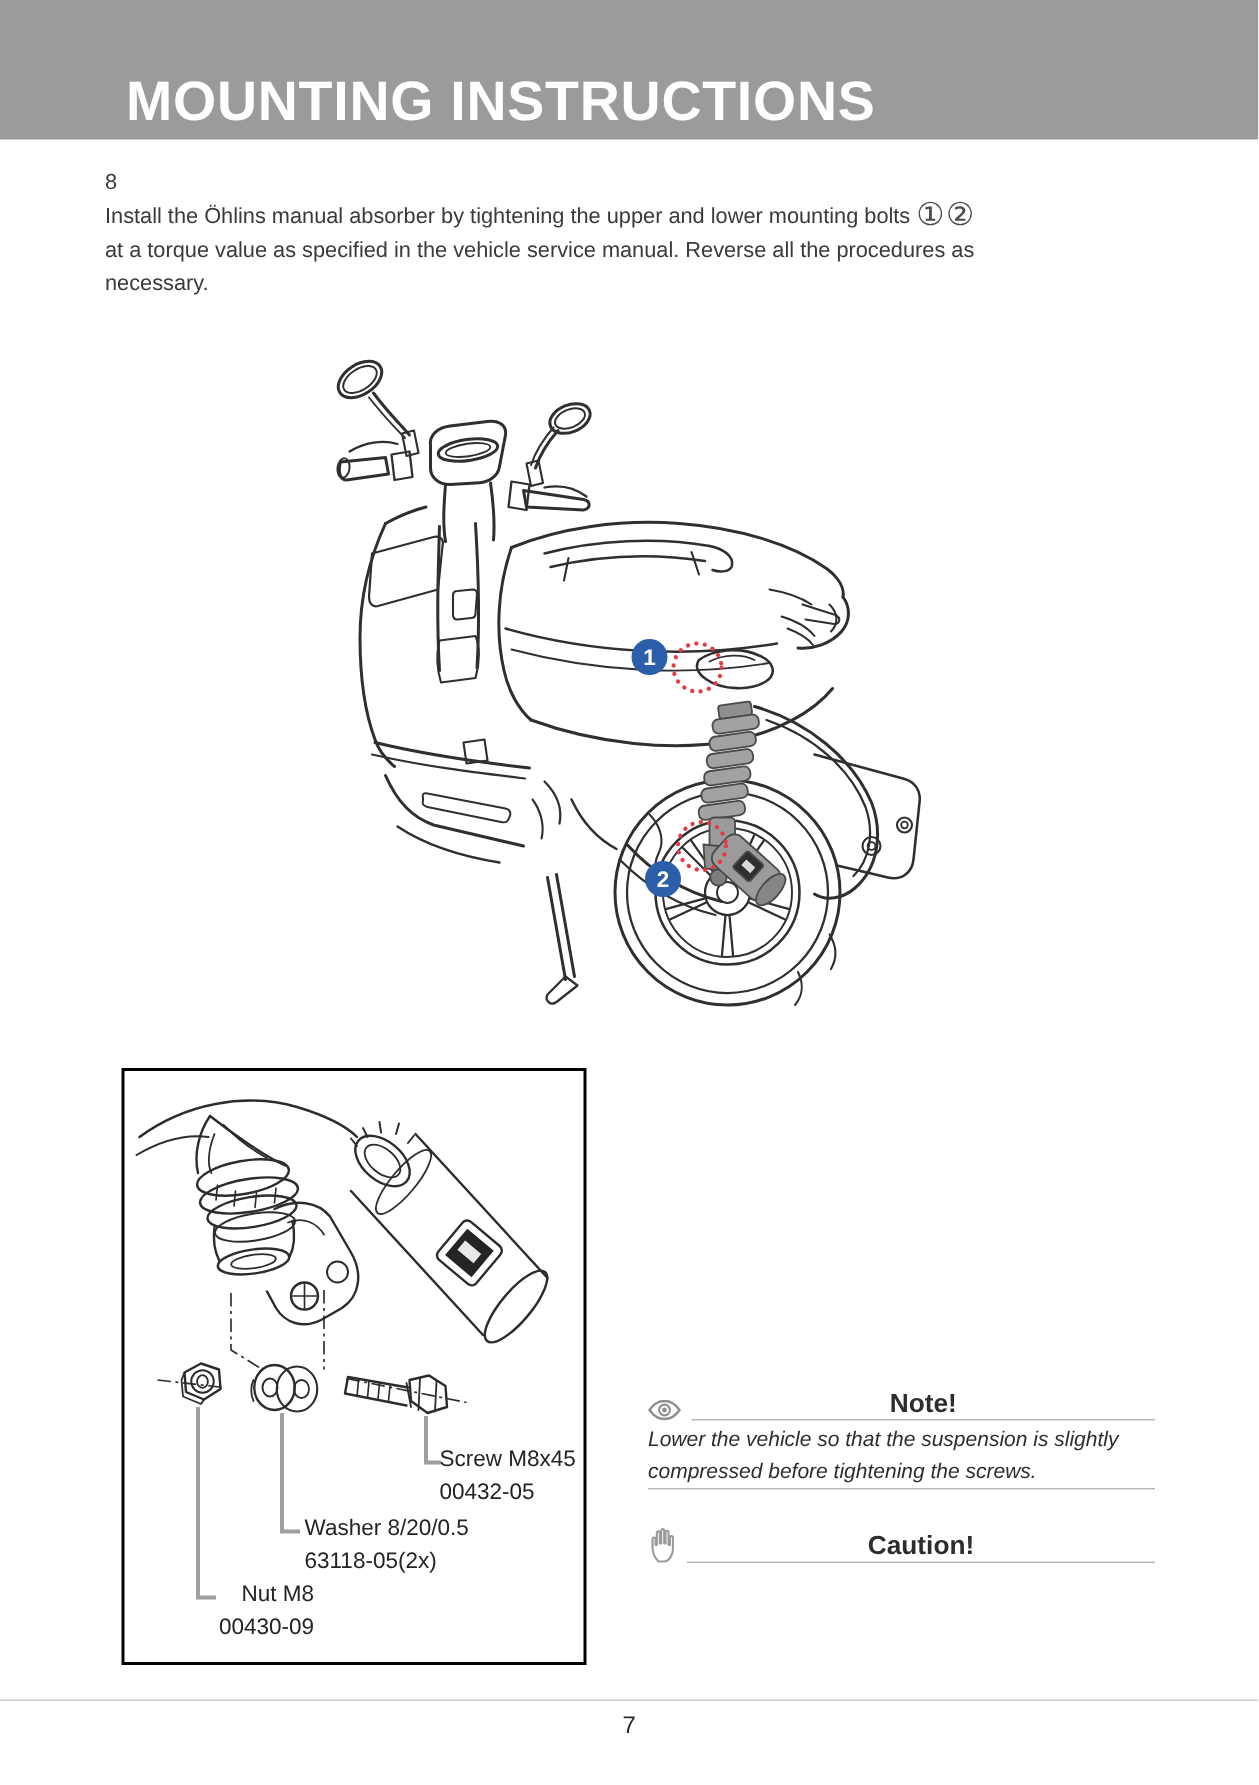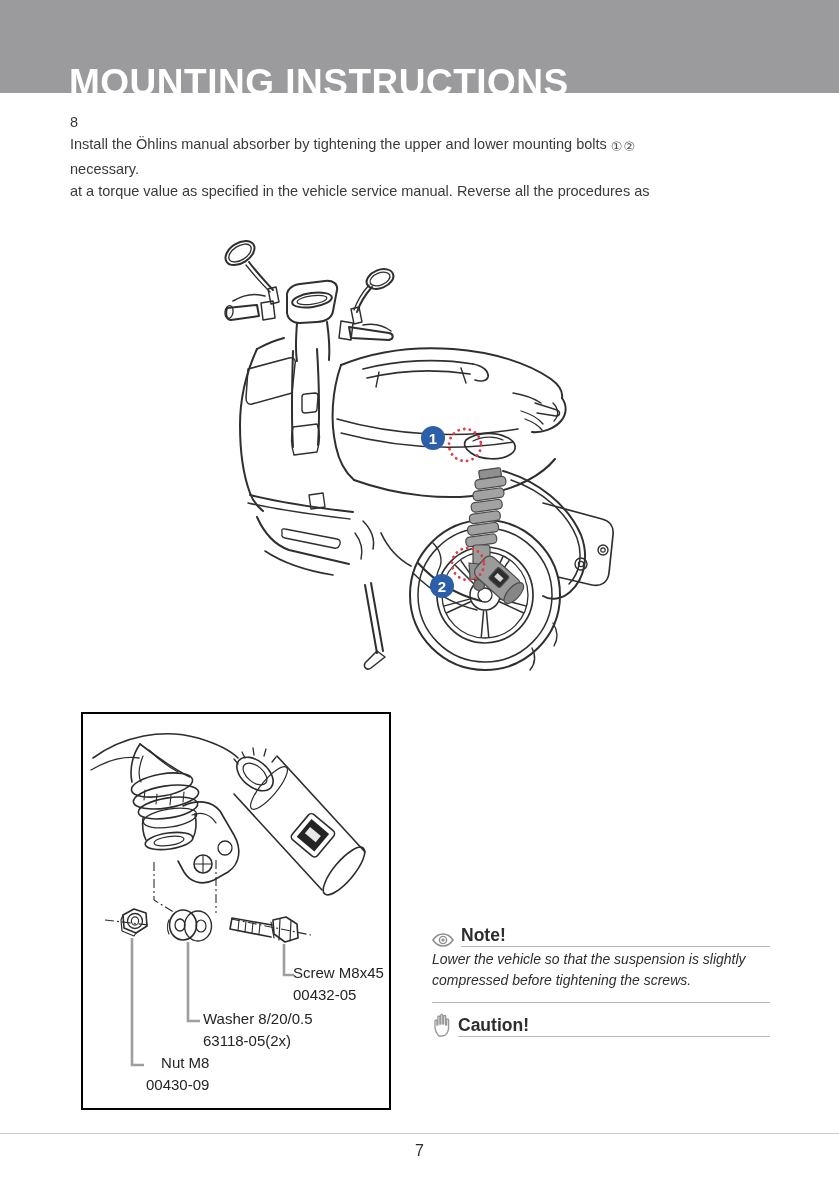--- a/index.html
+++ b/index.html
@@ -4,65 +4,65 @@
 <style>
   :root{
     --header-band:#9b9a9c; --badge-blue:#2b5fa9; --marker-red:#e23b46;
     --text:#3a3a3a; --rule-gray:#b9b9b9;
   }
   html,body{margin:0;padding:0;background:#ffffff;}
   .page{position:relative;width:839px;height:1190px;background:#fff;overflow:hidden;
         font-family:"Liberation Sans","DejaVu Sans",sans-serif;color:var(--text);}
   
   .band{position:absolute;left:0;top:0;width:100%;height:93px;background:var(--header-band);}
-  .band h1{position:absolute;left:69px;bottom:-8px;margin:0;font-size:37px;font-weight:bold;
+  .band h1{position:absolute;left:69px;bottom:-8px;margin:15px;font-size:37px;font-weight:bold;
            color:#ffffff;letter-spacing:.5px;line-height:1;white-space:nowrap;}
   
   .step{position:absolute;left:70px;top:111px;width:725px;font-size:14.5px;line-height:22px;color:#3a3a3a;}
-  .step .refs{font-size:13px;letter-spacing:1px;color:#4a4a4a;vertical-align:-1.5px;}
+  .step .refs{font-size:21px;letter-spacing:1px;color:#4a4a4a;vertical-align:-1.5px;}
   
   .scooter{position:absolute;left:213px;top:233px;width:432px;height:440px;}
   .scooter svg{position:absolute;inset:0;}
   .badge{position:absolute;width:24px;height:24px;border-radius:50%;background:var(--badge-blue);
          color:#fff;font-size:15px;font-weight:bold;display:flex;align-items:center;justify-content:center;}
   .badge1{left:208px;top:193px;} .badge2{left:217px;top:341px;}
   
   .parts-box{position:absolute;left:81px;top:712px;width:310px;height:398px;border:2px solid #000000;
              box-sizing:border-box;background:#fff;}
   .parts-box svg{position:absolute;inset:0;}
   .part-label{position:absolute;font-size:15px;line-height:22px;color:#242424;white-space:nowrap;}
   .lbl-screw{left:210px;top:248px;} .lbl-washer{left:120px;top:294px;} .lbl-nut{left:63px;top:338px;text-align:right;}
   
   .callouts{position:absolute;left:432px;top:927px;width:338px;color:#2d2d2d;}
-  .callout-head{display:flex;align-items:flex-end;gap:7px;height:20px;}
+  .callout-head{display:flex;align-items:flex-end;gap:7px;height:20px;text-align:center;}
   .callout-head .icon{flex:none;display:flex;align-items:flex-end;}
   .head-title{flex:1;border-bottom:1px solid var(--rule-gray);font-weight:bold;font-size:17.5px;
               line-height:19px;padding-bottom:1px;}
   .callout-body{margin:2px 0 0;font-style:italic;font-size:14px;line-height:20.5px;
-                border-bottom:1px solid var(--rule-gray);padding-bottom:12px;}
-  .caution{margin-top:14px;}
+                border-bottom:1px solid var(--rule-gray);padding-bottom:2px;}
+  .caution{margin-top:29px;}
   .caution .callout-body{text-indent:24px;}
   
   .footer-rule{position:absolute;top:1133px;left:0;width:100%;border-top:1px solid #c9c9c9;}
   .page-num{position:absolute;top:1142px;left:0;width:100%;text-align:center;font-size:16px;color:#2b2b2b;}
 </style>
 </head>
 <body>
 
 <div class="page">
 
   <div class="band">
     <h1>MOUNTING INSTRUCTIONS</h1>
   </div>
 
   <div class="step">
     <div>8</div>
     <div><span>Install the Öhlins manual absorber by tightening the upper and lower mounting bolts</span> <span class="refs">①②</span></div>
+    <div>at a torque value as specified in the vehicle service manual. Reverse all the procedures as</div>
     <div>necessary.</div>
-    <div>at a torque value as specified in the vehicle service manual. Reverse all the procedures as</div>
   </div>
 
   <div class="scooter">
     <svg viewBox="0 0 432 440">
       <g stroke="#2f2f2f" fill="none" stroke-width="2" stroke-linecap="round" stroke-linejoin="round">
 
         <g>
           <ellipse cx="27" cy="20" rx="16" ry="10" transform="rotate(-33 27 20)"></ellipse>
           <ellipse cx="27" cy="20" rx="12.5" ry="7" transform="rotate(-33 27 20)" stroke-width="1.3"></ellipse>
           <path d="M36,29 C44,40 52,48 60,57"></path>

